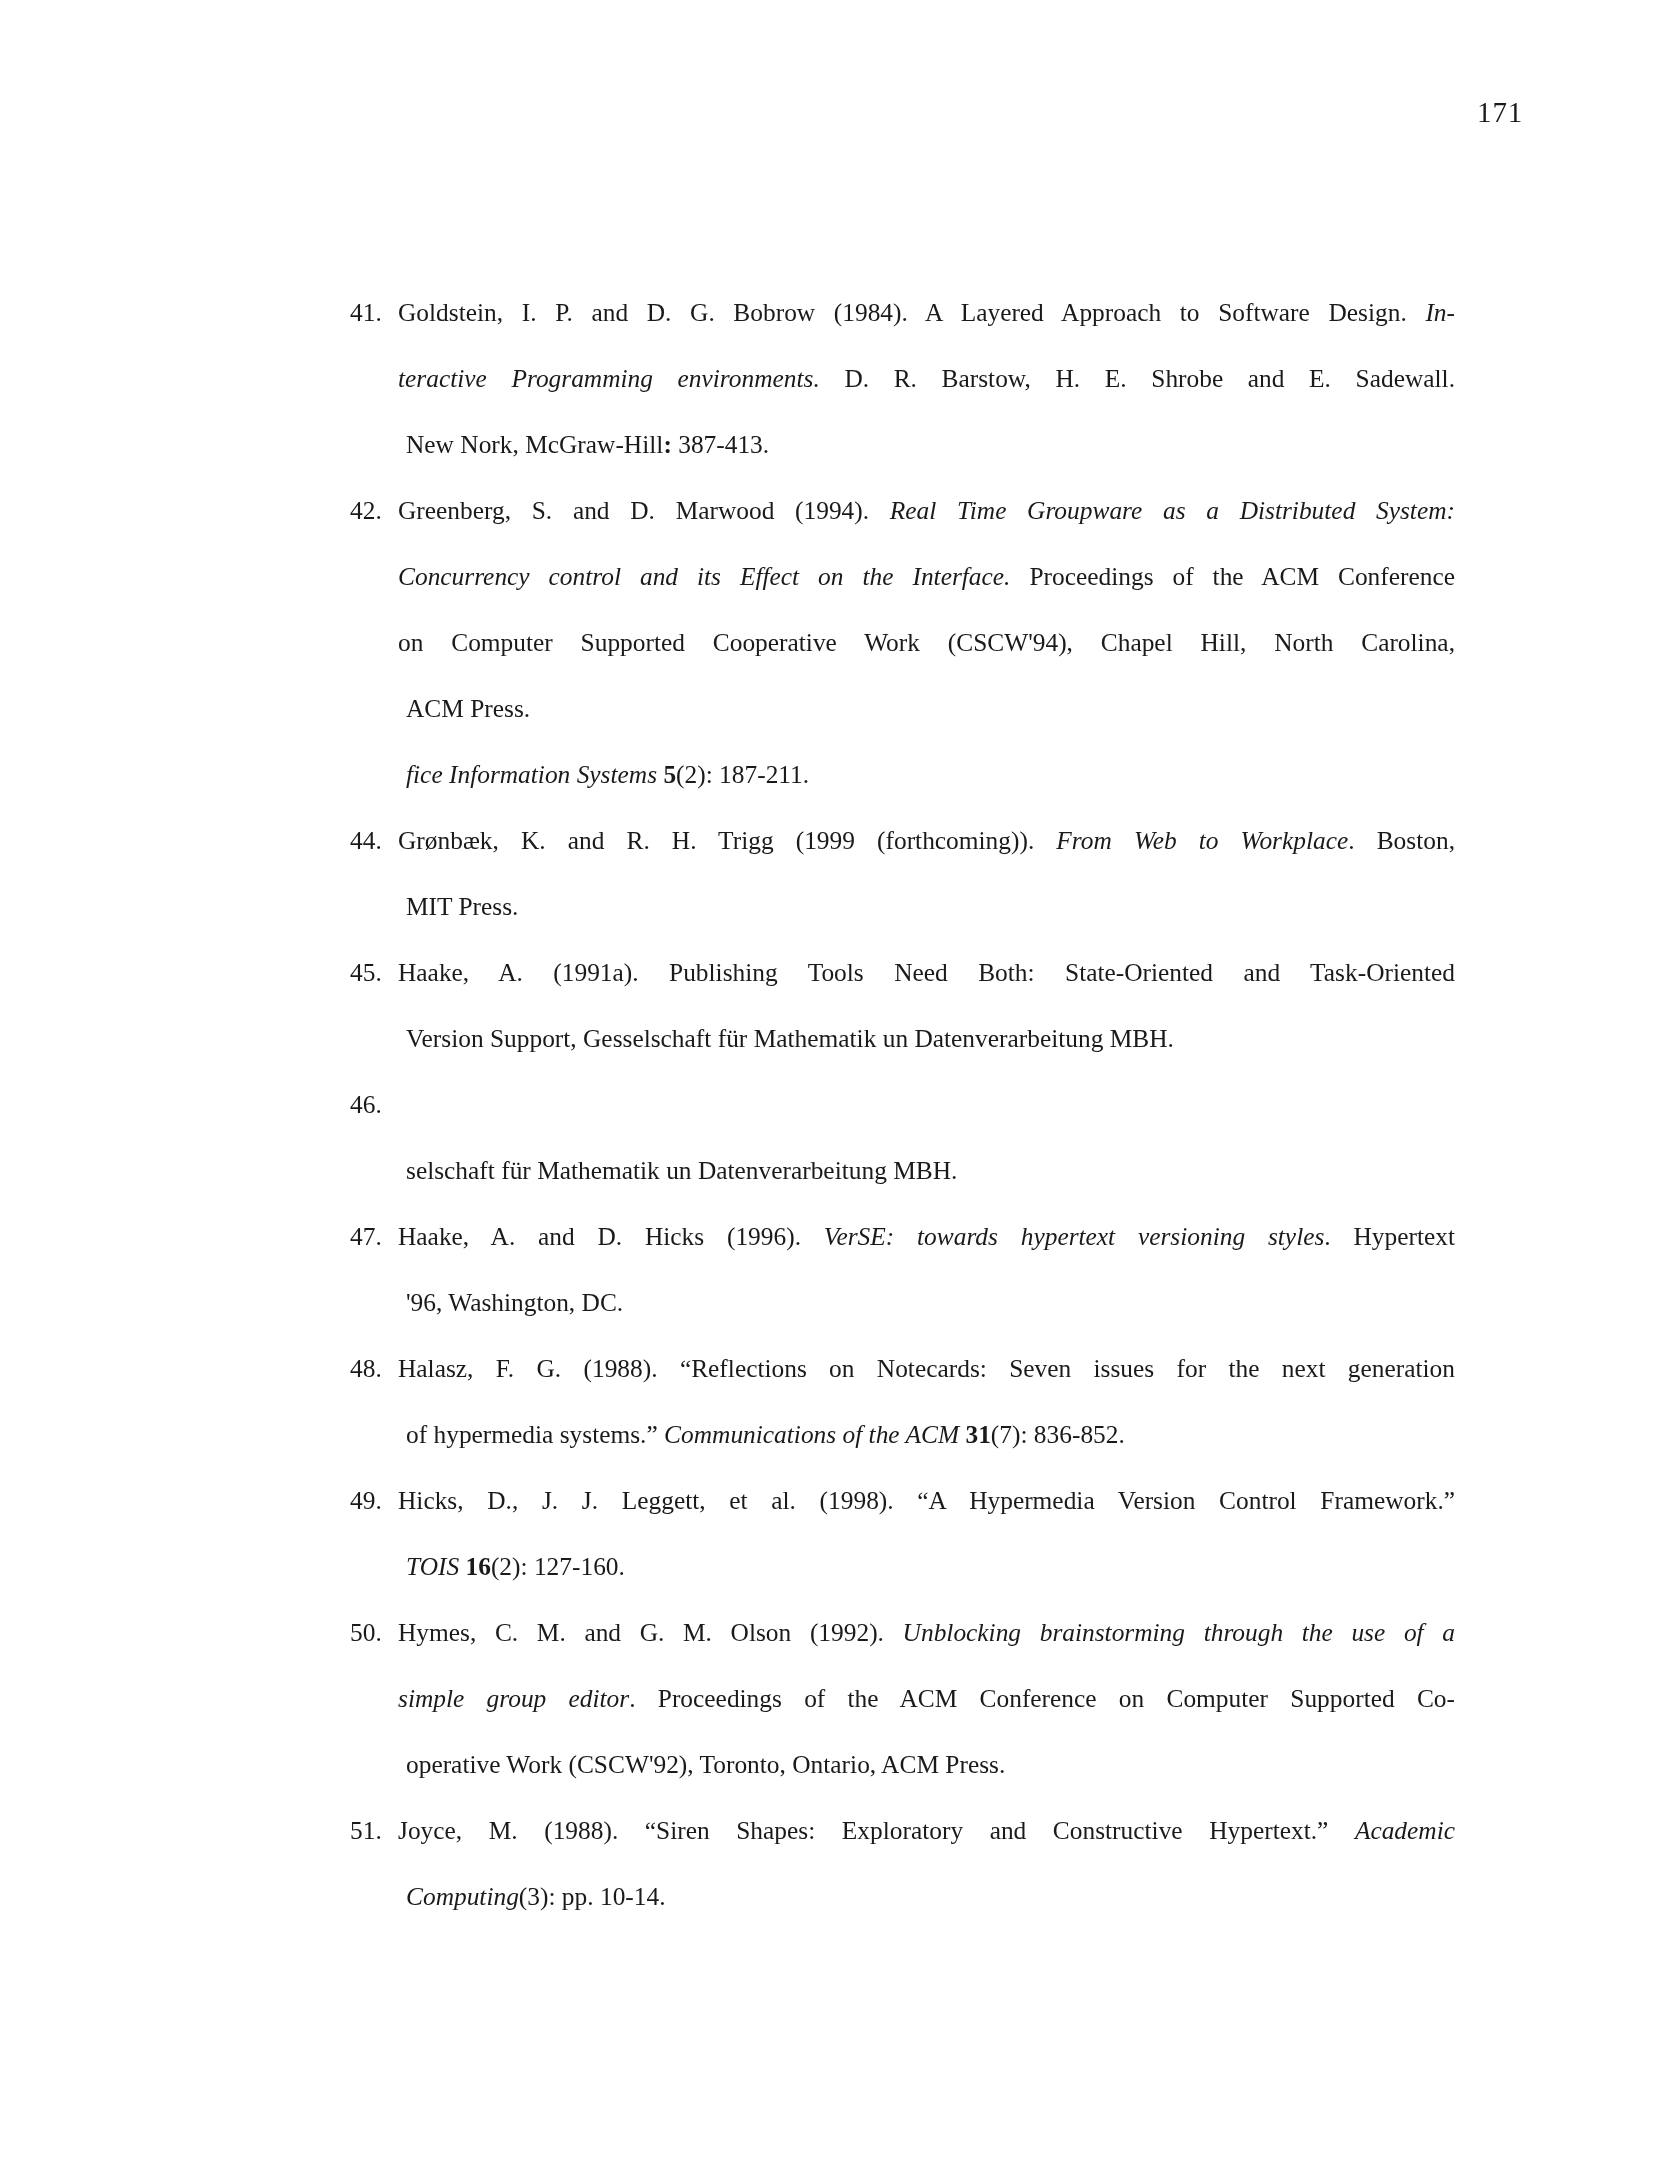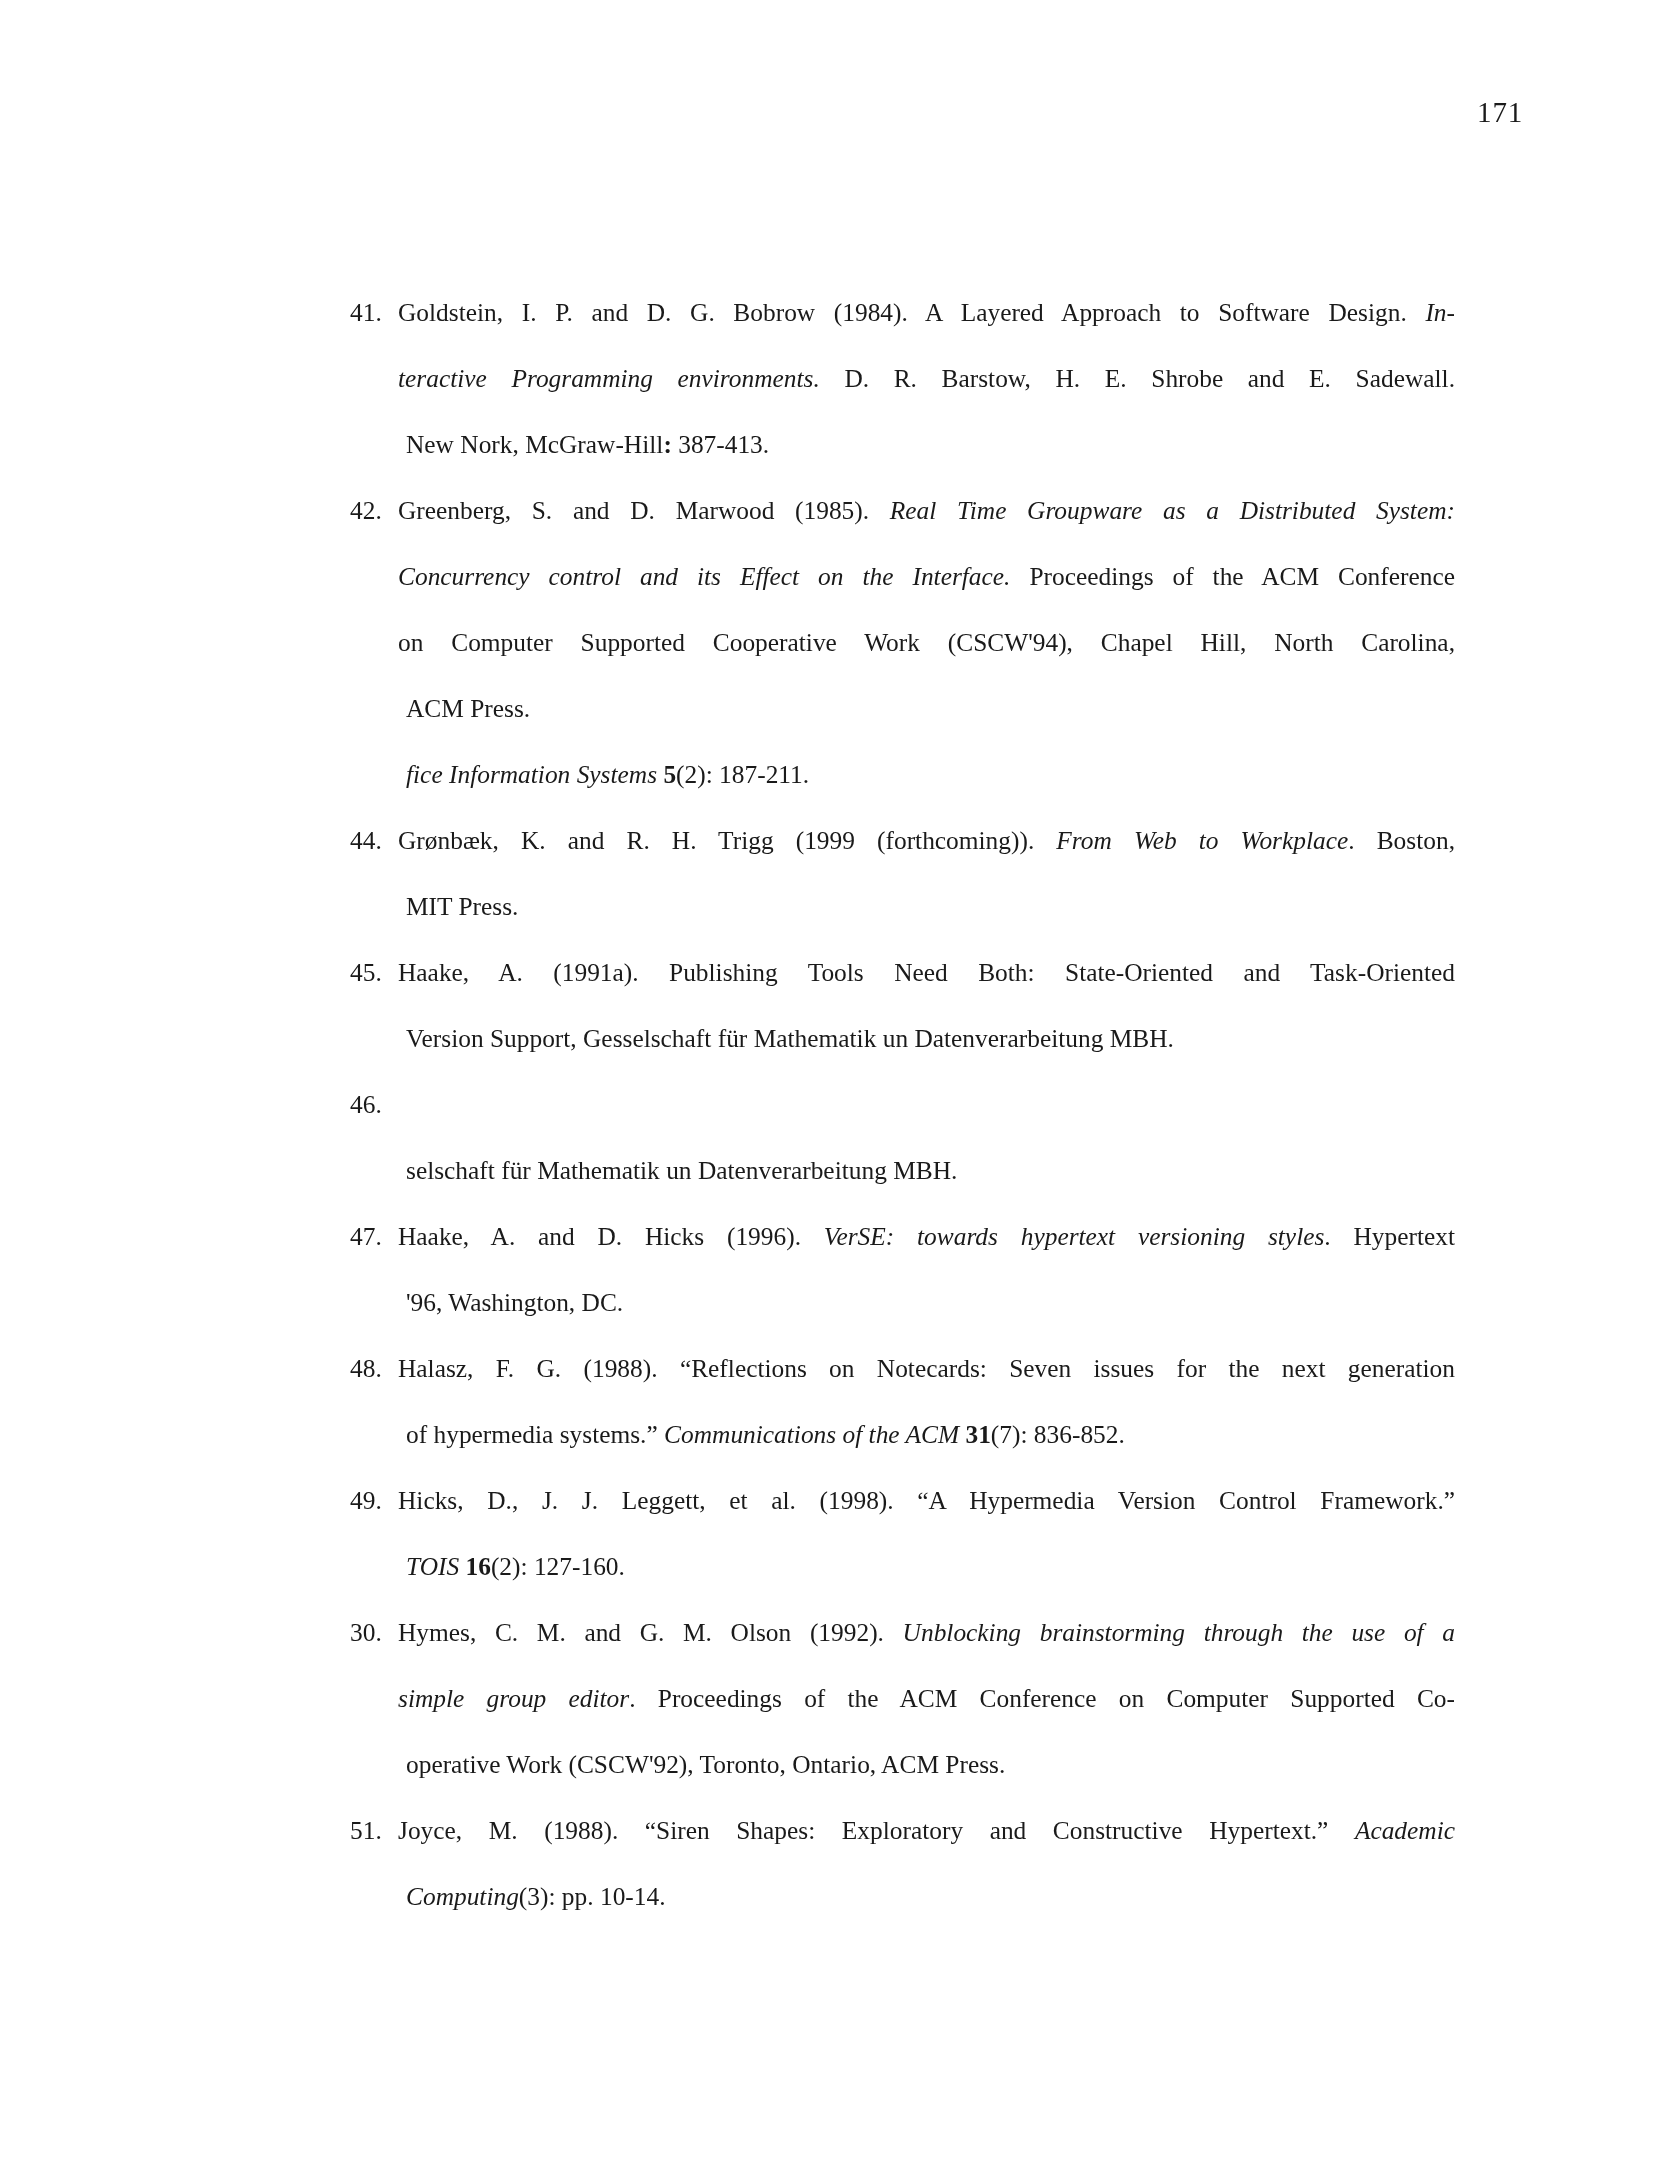--- a/index.html
+++ b/index.html
@@ -59,21 +59,21 @@
 
 <div class="page-number">171</div>
 
 <div class="ref-list" id="ref-list">
     <div class="ref">
       <div class="line"><span class="refnum">41.</span><span class="seg">Goldstein, I. P. and D. G. Bobrow (1984). A Layered Approach to Software Design. </span><span class="seg it">In-</span></div>
       <div class="line"><span class="seg it">teractive Programming environments.</span><span class="seg"> D. R. Barstow, H. E. Shrobe and E. Sadewall.</span></div>
       <div class="line last"><span class="seg">New Nork, McGraw-Hill</span><span class="seg bd">:</span><span class="seg"> 387-413.</span></div>
     </div>
     <div class="ref">
-      <div class="line"><span class="refnum">42.</span><span class="seg">Greenberg, S. and D. Marwood (1985). </span><span class="seg it">Real Time Groupware as a Distributed System:</span></div>
+      <div class="line"><span class="refnum">42.</span><span class="seg">Greenberg, S. and D. Marwood (1994). </span><span class="seg it">Real Time Groupware as a Distributed System:</span></div>
       <div class="line"><span class="seg it">Concurrency control and its Effect on the Interface.</span><span class="seg"> Proceedings of the ACM Conference</span></div>
       <div class="line"><span class="seg">on Computer Supported Cooperative Work (CSCW'94), Chapel Hill, North Carolina,</span></div>
       <div class="line last"><span class="seg">ACM Press.</span></div>
     </div>
     <div class="ref">
       <div class="line last"><span class="seg it">fice Information Systems </span><span class="seg bd">5</span><span class="seg">(2): 187-211.</span></div>
     </div>
     <div class="ref">
       <div class="line"><span class="refnum">44.</span><span class="seg">Grønbæk, K. and R. H. Trigg (1999 (forthcoming)). </span><span class="seg it">From Web to Workplace</span><span class="seg">. Boston,</span></div>
       <div class="line last"><span class="seg">MIT Press.</span></div>
@@ -92,21 +92,21 @@
     </div>
     <div class="ref">
       <div class="line"><span class="refnum">48.</span><span class="seg">Halasz, F. G. (1988). “Reflections on Notecards: Seven issues for the next generation</span></div>
       <div class="line last"><span class="seg">of hypermedia systems.” </span><span class="seg it">Communications of the ACM </span><span class="seg bd">31</span><span class="seg">(7): 836-852.</span></div>
     </div>
     <div class="ref">
       <div class="line"><span class="refnum">49.</span><span class="seg">Hicks, D., J. J. Leggett, et al. (1998). “A Hypermedia Version Control Framework.”</span></div>
       <div class="line last"><span class="seg it">TOIS </span><span class="seg bd">16</span><span class="seg">(2): 127-160.</span></div>
     </div>
     <div class="ref">
-      <div class="line"><span class="refnum">30.</span><span class="seg">Hymes, C. M. and G. M. Olson (1992). </span><span class="seg it">Unblocking brainstorming through the use of a</span></div>
+      <div class="line"><span class="refnum">50.</span><span class="seg">Hymes, C. M. and G. M. Olson (1992). </span><span class="seg it">Unblocking brainstorming through the use of a</span></div>
       <div class="line"><span class="seg it">simple group editor</span><span class="seg">. Proceedings of the ACM Conference on Computer Supported Co-</span></div>
       <div class="line last"><span class="seg">operative Work (CSCW'92), Toronto, Ontario, ACM Press.</span></div>
     </div>
     <div class="ref">
       <div class="line"><span class="refnum">51.</span><span class="seg">Joyce, M. (1988). “Siren Shapes: Exploratory and Constructive Hypertext.” </span><span class="seg it">Academic</span></div>
       <div class="line last"><span class="seg it">Computing</span><span class="seg">(3): pp. 10-14.</span></div>
     </div>
   </div>
 
 

